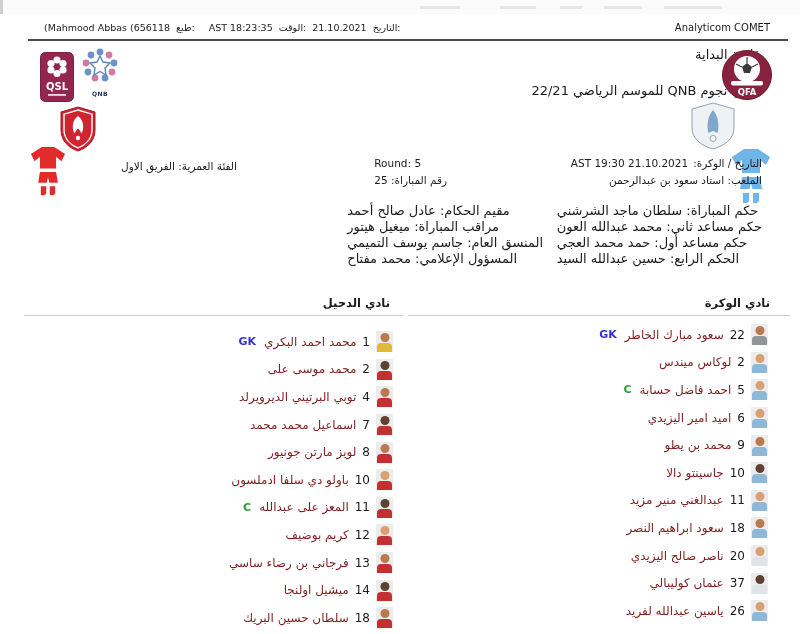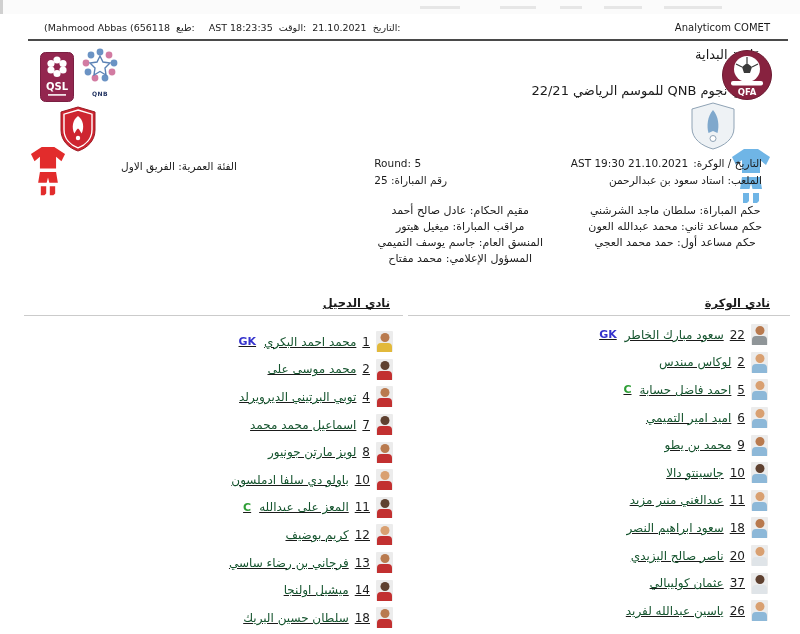--- a/index.html
+++ b/index.html
@@ -37,40 +37,40 @@
 
   
   .mi-right{position:absolute;right:38px;top:155px;text-align:right;font-size:10.5px;line-height:17px;}
   .mi-dt{display:flex;direction:rtl;gap:5px;justify-content:flex-start;}
   .mi-mid{position:absolute;right:353px;top:155px;text-align:left;font-size:10.5px;line-height:17px;}
   .mi-left{position:absolute;right:563px;top:160px;font-size:10.5px;direction:rtl;white-space:nowrap;}
   .rtl{direction:rtl;}
   .ltr{direction:ltr;}
 
   
-  .officials{position:absolute;top:203px;text-align:center;direction:rtl;font-size:11px;line-height:16px;white-space:nowrap;}
+  .officials{position:absolute;top:203px;text-align:left;direction:rtl;font-size:13px;line-height:16px;white-space:nowrap;}
   .off-r{right:38px;}
   .off-l{right:257px;}
 
   
-  .team-col{position:absolute;top:296px;text-decoration:underline;}
+  .team-col{position:absolute;top:296px;}
   .col-home{left:408px;width:382px;}
   .col-away{left:24px;width:379px;}
   .team-header{font-size:11.5px;font-weight:bold;direction:rtl;text-align:right;height:16px;}
   .col-home .team-header{padding-right:20px;}
   .col-away .team-header{padding-right:13px;}
   .team-sep{height:1px;background:#cbcbcb;margin-top:3px;}
   .players{margin-top:5px;}
   .col-away .players{margin-top:12px;}
   .col-home .prow{padding-right:22px;}
   .col-away .prow{padding-right:10px;}
 
   .prow{display:flex;direction:rtl;align-items:center;height:27.6px;gap:6px;font-size:12px;white-space:nowrap;}
   .pnum{color:#1b1b1b;}
-  .pname{color:#14532d;}
+  .pname{color:#7f1d1d;}
   .pbadge{font-weight:bold;font-size:11px;margin-right:2px;}
   .gk{color:var(--gk);}
   .cap{color:var(--cap);}
 
   .photo{position:relative;width:17px;height:21px;background:#ececec;border-radius:1px;flex:0 0 auto;overflow:hidden;}
   .photo .head{position:absolute;top:2px;left:50%;transform:translateX(-50%);width:9px;height:9px;border-radius:50%;}
   .photo .torso{position:absolute;bottom:0;left:1px;right:1px;height:9px;border-radius:4px 4px 0 0;}
 </style>
 </head>
 <body>
@@ -195,20 +195,21 @@
     <div class="ltr">Round: 5</div>
     <div class="rtl">رقم المباراة: 25</div>
   </div>
 
   <div class="mi-left">الفئة العمرية: الفريق الاول</div>
 
   <div class="officials off-r">
     <div>حكم المباراة: سلطان ماجد الشرشني</div>
     <div>حكم مساعد ثاني: محمد عبدالله العون</div>
     <div>حكم مساعد أول: حمد محمد العجي</div>
+    <div>الحكم الرابع: حسين عبدالله السيد</div>
   </div>
   <div class="officials off-l">
     <div>مقيم الحكام: عادل صالح أحمد</div>
     <div>مراقب المباراة: ميغيل هيتور</div>
     <div>المنسق العام: جاسم يوسف التميمي</div>
     <div>المسؤول الإعلامي: محمد مفتاح</div>
   </div>
 
   <div class="team-col col-home">
     <div class="team-header">نادي الوكرة</div>
@@ -239,21 +240,21 @@
           <span class="pnum">5</span>
           <span class="pname">احمد فاضل حسابة</span>
           <span class="pbadge cap">C</span>
         </div>
         <div class="prow">
           <span class="photo">
             <span class="head" style="background: rgb(217, 160, 113);"></span>
             <span class="torso" style="background: rgb(141, 184, 216);"></span>
           </span>
           <span class="pnum">6</span>
-          <span class="pname">اميد امير التميمي</span>
+          <span class="pname">اميد امير اليزيدي</span>
         </div>
         <div class="prow">
           <span class="photo">
             <span class="head" style="background: rgb(185, 122, 78);"></span>
             <span class="torso" style="background: rgb(141, 184, 216);"></span>
           </span>
           <span class="pnum">9</span>
           <span class="pname">محمد بن يطو</span>
         </div>
         <div class="prow">

